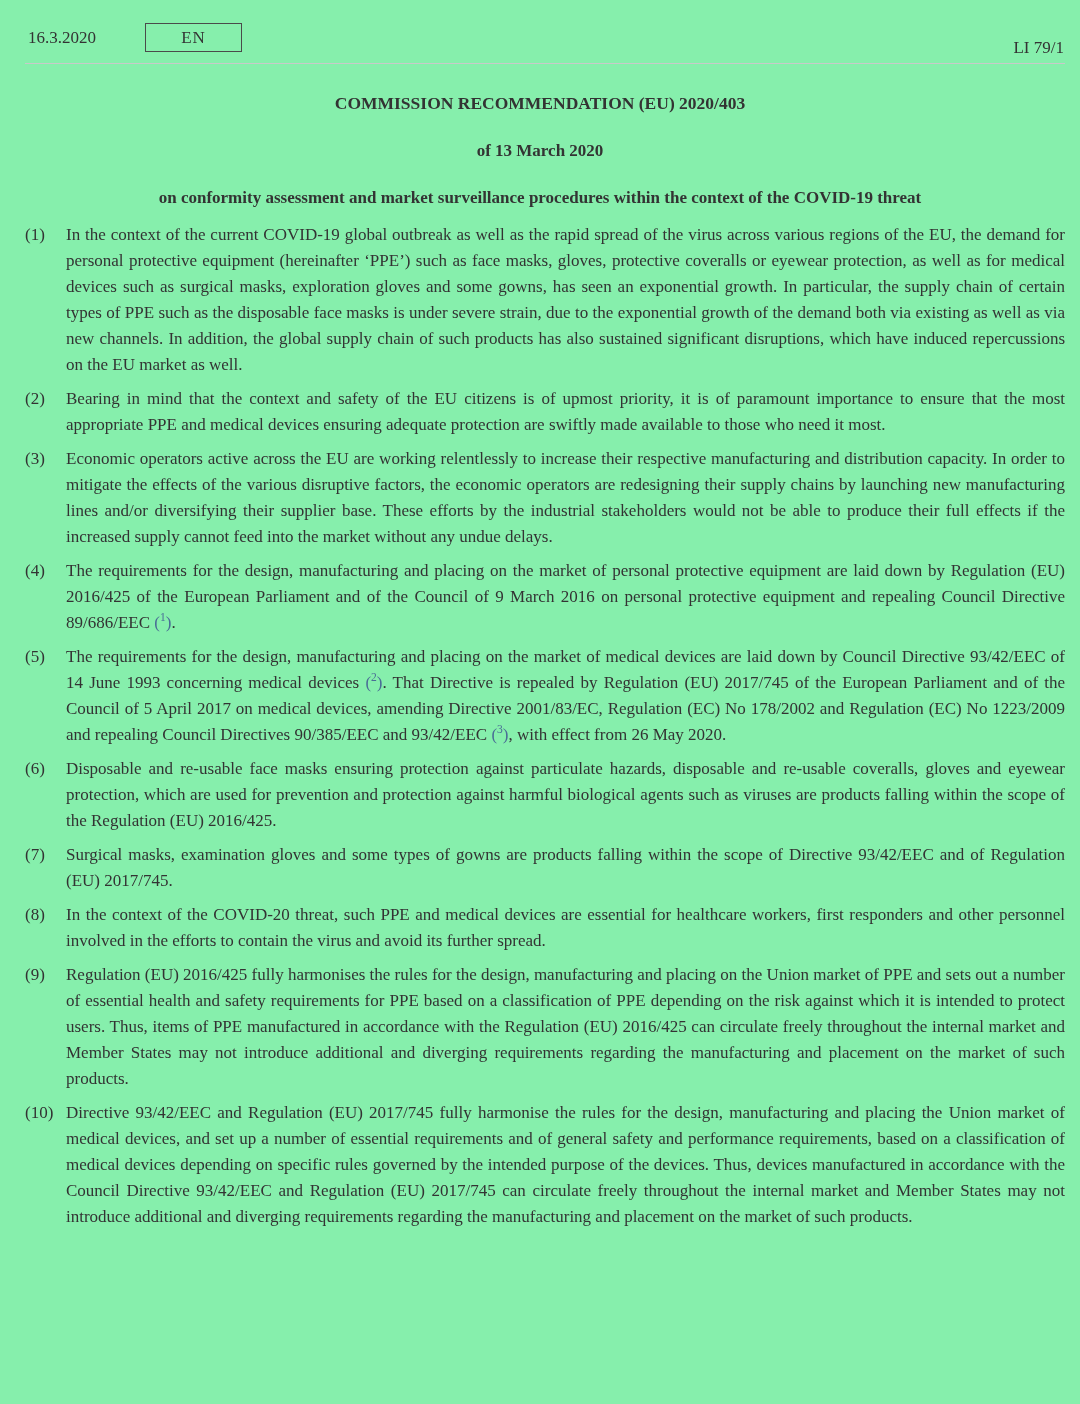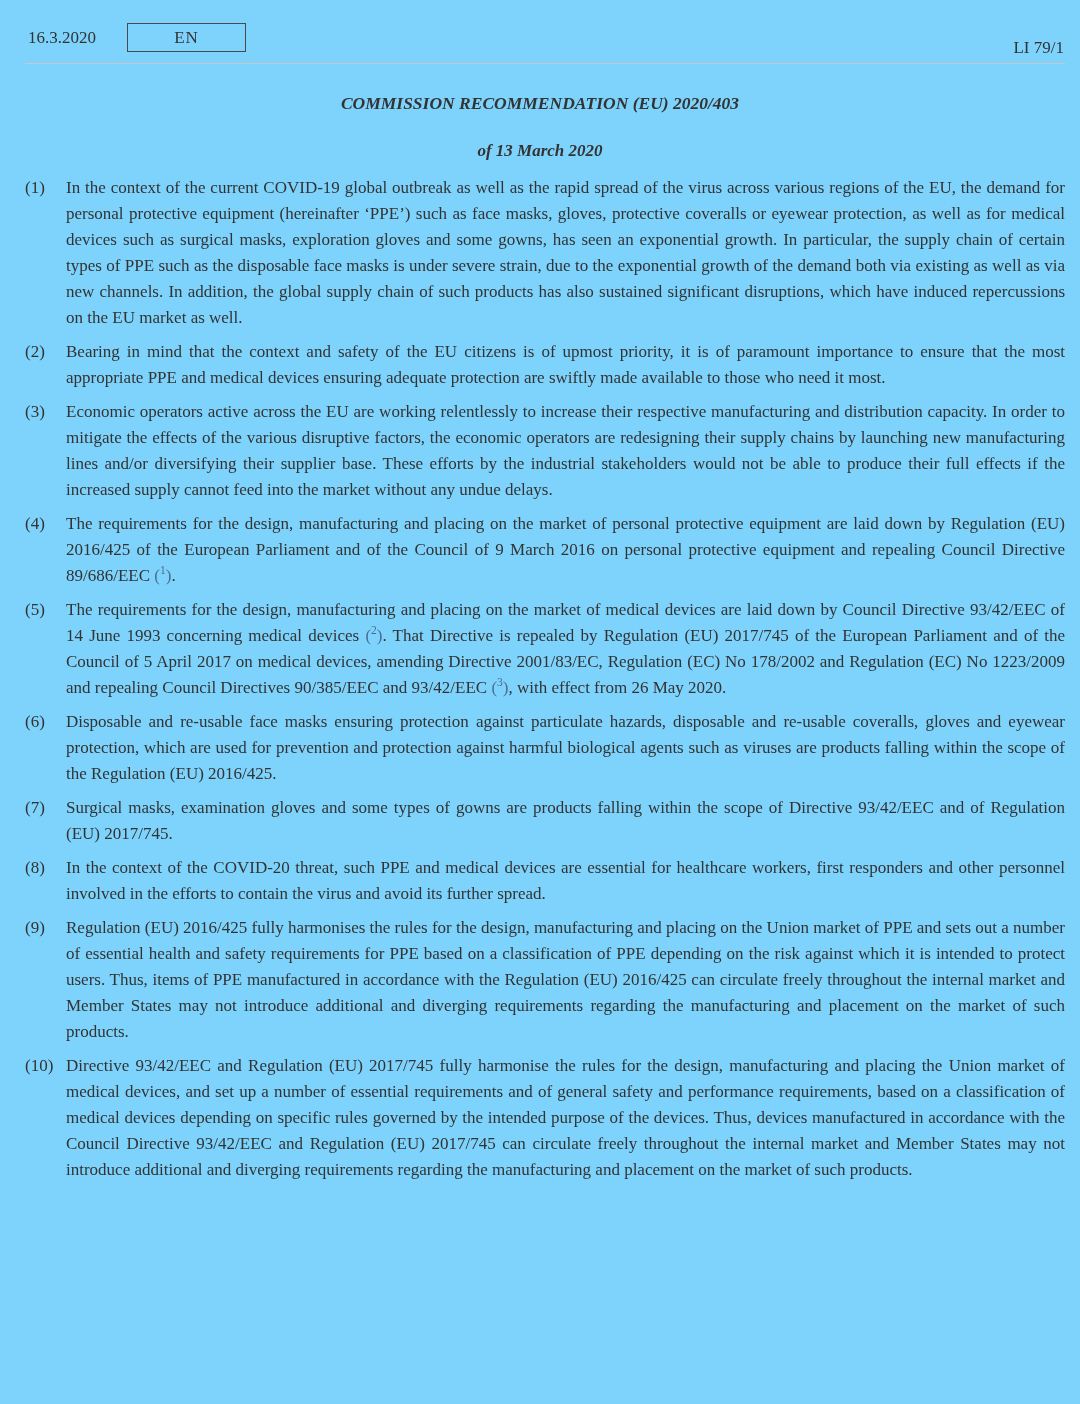--- a/index.html
+++ b/index.html
@@ -10,40 +10,40 @@
   * { margin: 0; padding: 0; box-sizing: border-box; }
   html, body { width: 1080px; }
   body {
     font-family: "Liberation Serif", "DejaVu Serif", serif;
     background: #ffffff;
   }
   .page {
     position: relative;
     width: 1080px;
     height: 1404px;
-    background: #7dd3fc;
+    background: #86efac;
     color: var(--text-color);
     overflow: hidden;
   }
   
   .header {
     position: relative;
     height: 54px;
     font-size: 17px;
   }
   .header-date {
     position: absolute;
     left: 28px;
     top: 28px;
   }
   .header-lang-box {
     position: absolute;
-    left: 127px;
+    left: 145px;
     top: 23px;
-    width: 119px;
+    width: 97px;
     height: 29px;
     border: 1.5px solid #4a4a4a;
     text-align: center;
     line-height: 27px;
     letter-spacing: 1px;
   }
   .header-journal {
     position: absolute;
     left: 0;
     right: 0;
@@ -58,21 +58,20 @@
   .header-rule {
     height: 1px;
     background: var(--rule-color);
     margin: 9px 15px 0 25px;
   }
   
   .title-block {
     text-align: center;
     font-weight: bold;
     padding: 0 30px;
-    font-style: italic;
   }
   .title-line1 { margin-top: 29px; font-size: 17.5px; }
   .title-line2 { margin-top: 27px; font-size: 17px; }
   .title-line3 { margin-top: 27px; font-size: 17px; }
   
   .content {
     padding: 0 15px 0 25px;
     font-size: 17px;
     line-height: 26px;
   }
@@ -113,20 +112,21 @@
   <div class="header">
     <span class="header-date">16.3.2020</span>
     <span class="header-lang-box">EN</span>
     <span class="header-pageref">LI 79/1</span>
   </div>
   <div class="header-rule"></div>
 
   <div class="title-block">
     <div class="title-line1">COMMISSION RECOMMENDATION (EU) 2020/403</div>
     <div class="title-line2">of 13 March 2020</div>
+    <div class="title-line3">on conformity assessment and market surveillance procedures within the context of the COVID-19 threat</div>
   </div>
 
   <div class="content">
 
     <div class="recitals">
         <div class="recital">
           <div class="recital-num">(1)</div>
           <div class="recital-body">In the context of the current COVID-19 global outbreak as well as the rapid spread of the virus across various regions of the EU, the demand for personal protective equipment (hereinafter ‘PPE’) such as face masks, gloves, protective coveralls or eyewear protection, as well as for medical devices such as surgical masks, exploration gloves and some gowns, has seen an exponential growth. In particular, the supply chain of certain types of PPE such as the disposable face masks is under severe strain, due to the exponential growth of the demand both via existing as well as via new channels. In addition, the global supply chain of such products has also sustained significant disruptions, which have induced repercussions on the EU market as well.</div>
         </div>
         <div class="recital">

